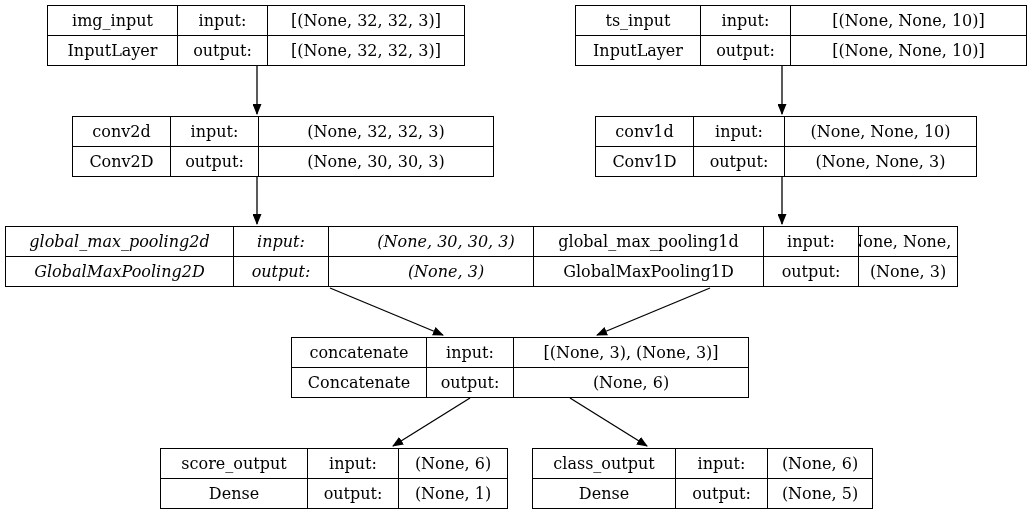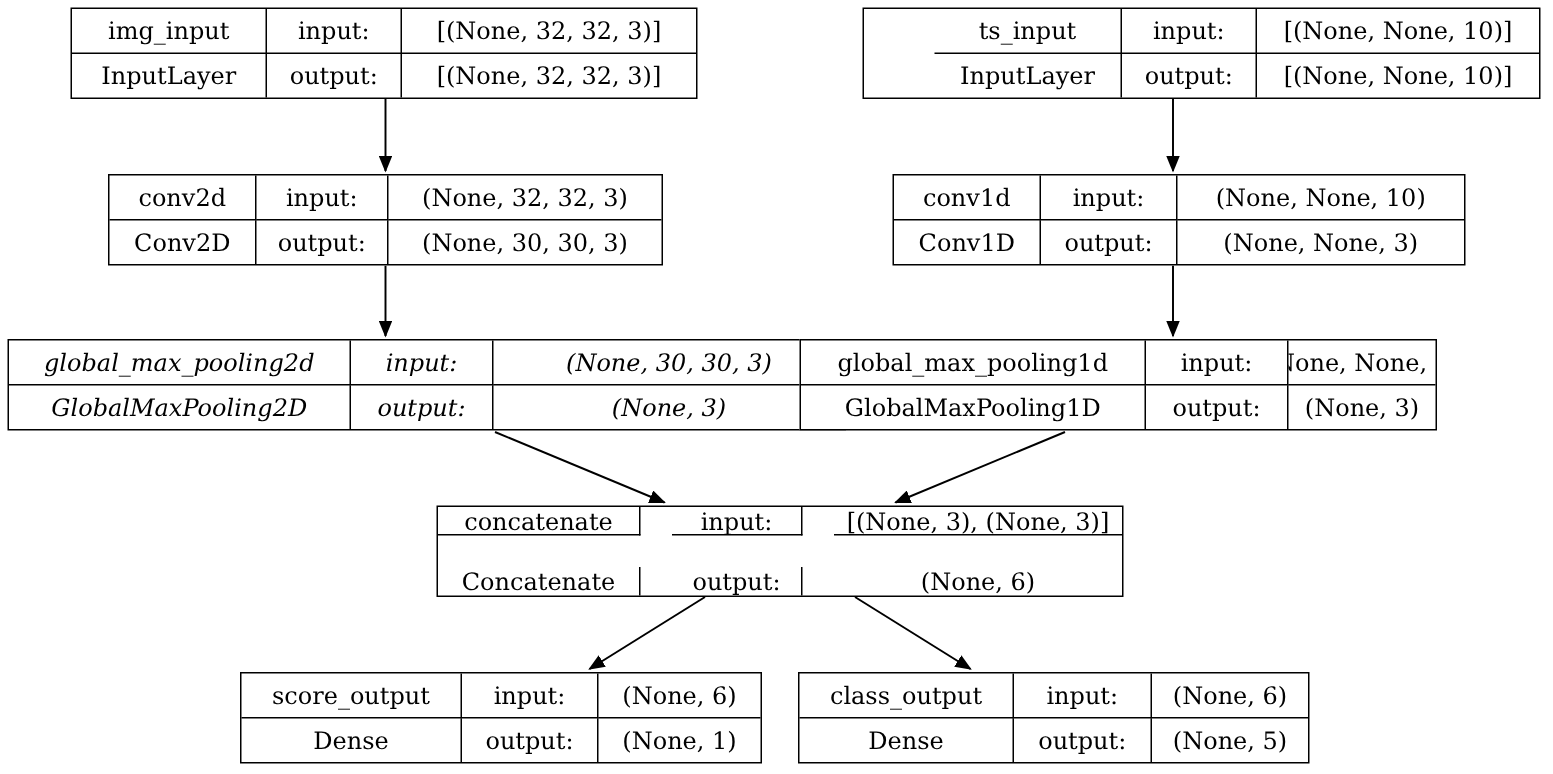--- a/index.html
+++ b/index.html
@@ -70,30 +70,30 @@
 
   <div class="node" style="left:47px; top:5px; width:418px; grid-template-columns:130px 90px 1fr;">
     <div class="cell r1 c1">img_input</div>
     <div class="cell r1 c2">input:</div>
     <div class="cell r1 c3">[(None, 32, 32, 3)]</div>
     <div class="cell r2 c1">InputLayer</div>
     <div class="cell r2 c2">output:</div>
     <div class="cell r2 c3">[(None, 32, 32, 3)]</div>
   </div>
 
-  <div class="node" style="left:575px; top:5px; width:452px; grid-template-columns:125px 90px 1fr;padding-left:47px;">
+  <div class="node" style="left:575px; top:5px; width:452px; grid-template-columns:125px 90px 1fr;">
     <div class="cell r1 c1">ts_input</div>
     <div class="cell r1 c2">input:</div>
     <div class="cell r1 c3">[(None, None, 10)]</div>
     <div class="cell r2 c1">InputLayer</div>
     <div class="cell r2 c2">output:</div>
     <div class="cell r2 c3">[(None, None, 10)]</div>
   </div>
 
-  <div class="node" style="left:72px; top:116px; width:370px; grid-template-columns:98px 88px 1fr;">
+  <div class="node" style="left:72px; top:116px; width:422px; grid-template-columns:98px 88px 1fr;">
     <div class="cell r1 c1">conv2d</div>
     <div class="cell r1 c2">input:</div>
     <div class="cell r1 c3">(None, 32, 32, 3)</div>
     <div class="cell r2 c1">Conv2D</div>
     <div class="cell r2 c2">output:</div>
     <div class="cell r2 c3">(None, 30, 30, 3)</div>
   </div>
 
   <div class="node" style="left:595px; top:116px; width:382px; grid-template-columns:98px 91px 1fr;">
     <div class="cell r1 c1">conv1d</div>
@@ -115,21 +115,21 @@
 
   <div class="node" style="left:533px; top:226px; width:425px; grid-template-columns:230px 95px 1fr;">
     <div class="cell r1 c1">global_max_pooling1d</div>
     <div class="cell r1 c2">input:</div>
     <div class="cell r1 c3">(None, None, 3)</div>
     <div class="cell r2 c1">GlobalMaxPooling1D</div>
     <div class="cell r2 c2">output:</div>
     <div class="cell r2 c3">(None, 3)</div>
   </div>
 
-  <div class="node" style="left:291px; top:337px; width:458px; grid-template-columns:135px 87px 1fr;gap:21px;">
+  <div class="node" style="left:291px; top:337px; width:458px; grid-template-columns:135px 87px 1fr;">
     <div class="cell r1 c1">concatenate</div>
     <div class="cell r1 c2">input:</div>
     <div class="cell r1 c3">[(None, 3), (None, 3)]</div>
     <div class="cell r2 c1">Concatenate</div>
     <div class="cell r2 c2">output:</div>
     <div class="cell r2 c3">(None, 6)</div>
   </div>
 
   <div class="node" style="left:160px; top:448px; width:348px; grid-template-columns:147px 91px 1fr;">
     <div class="cell r1 c1">score_output</div>

